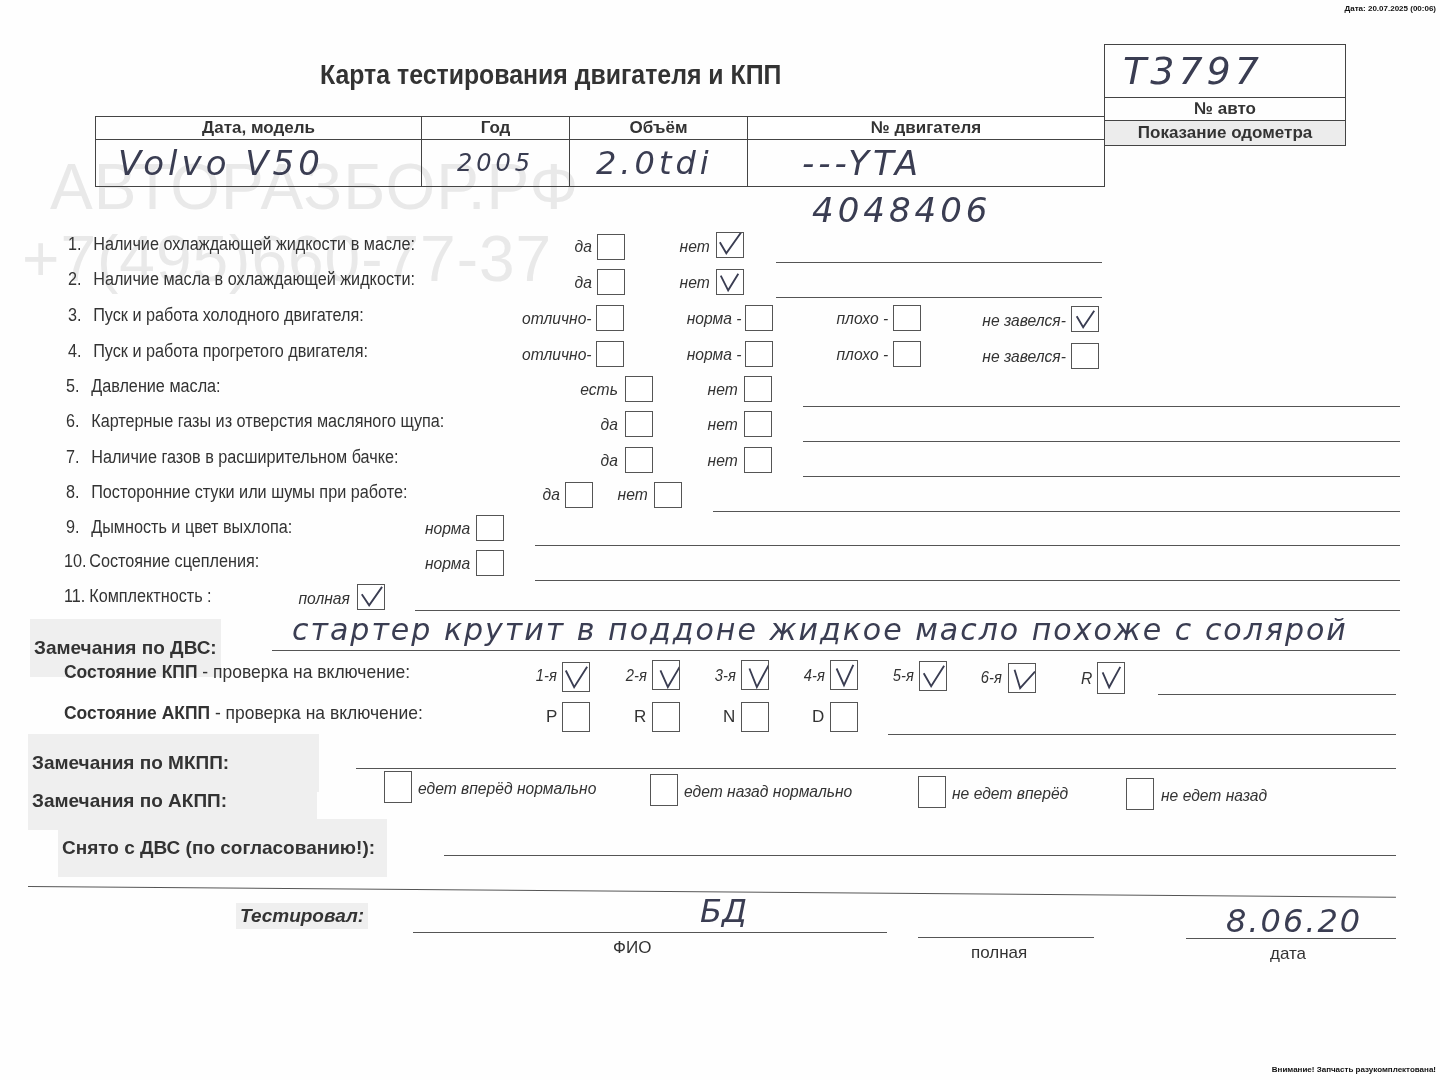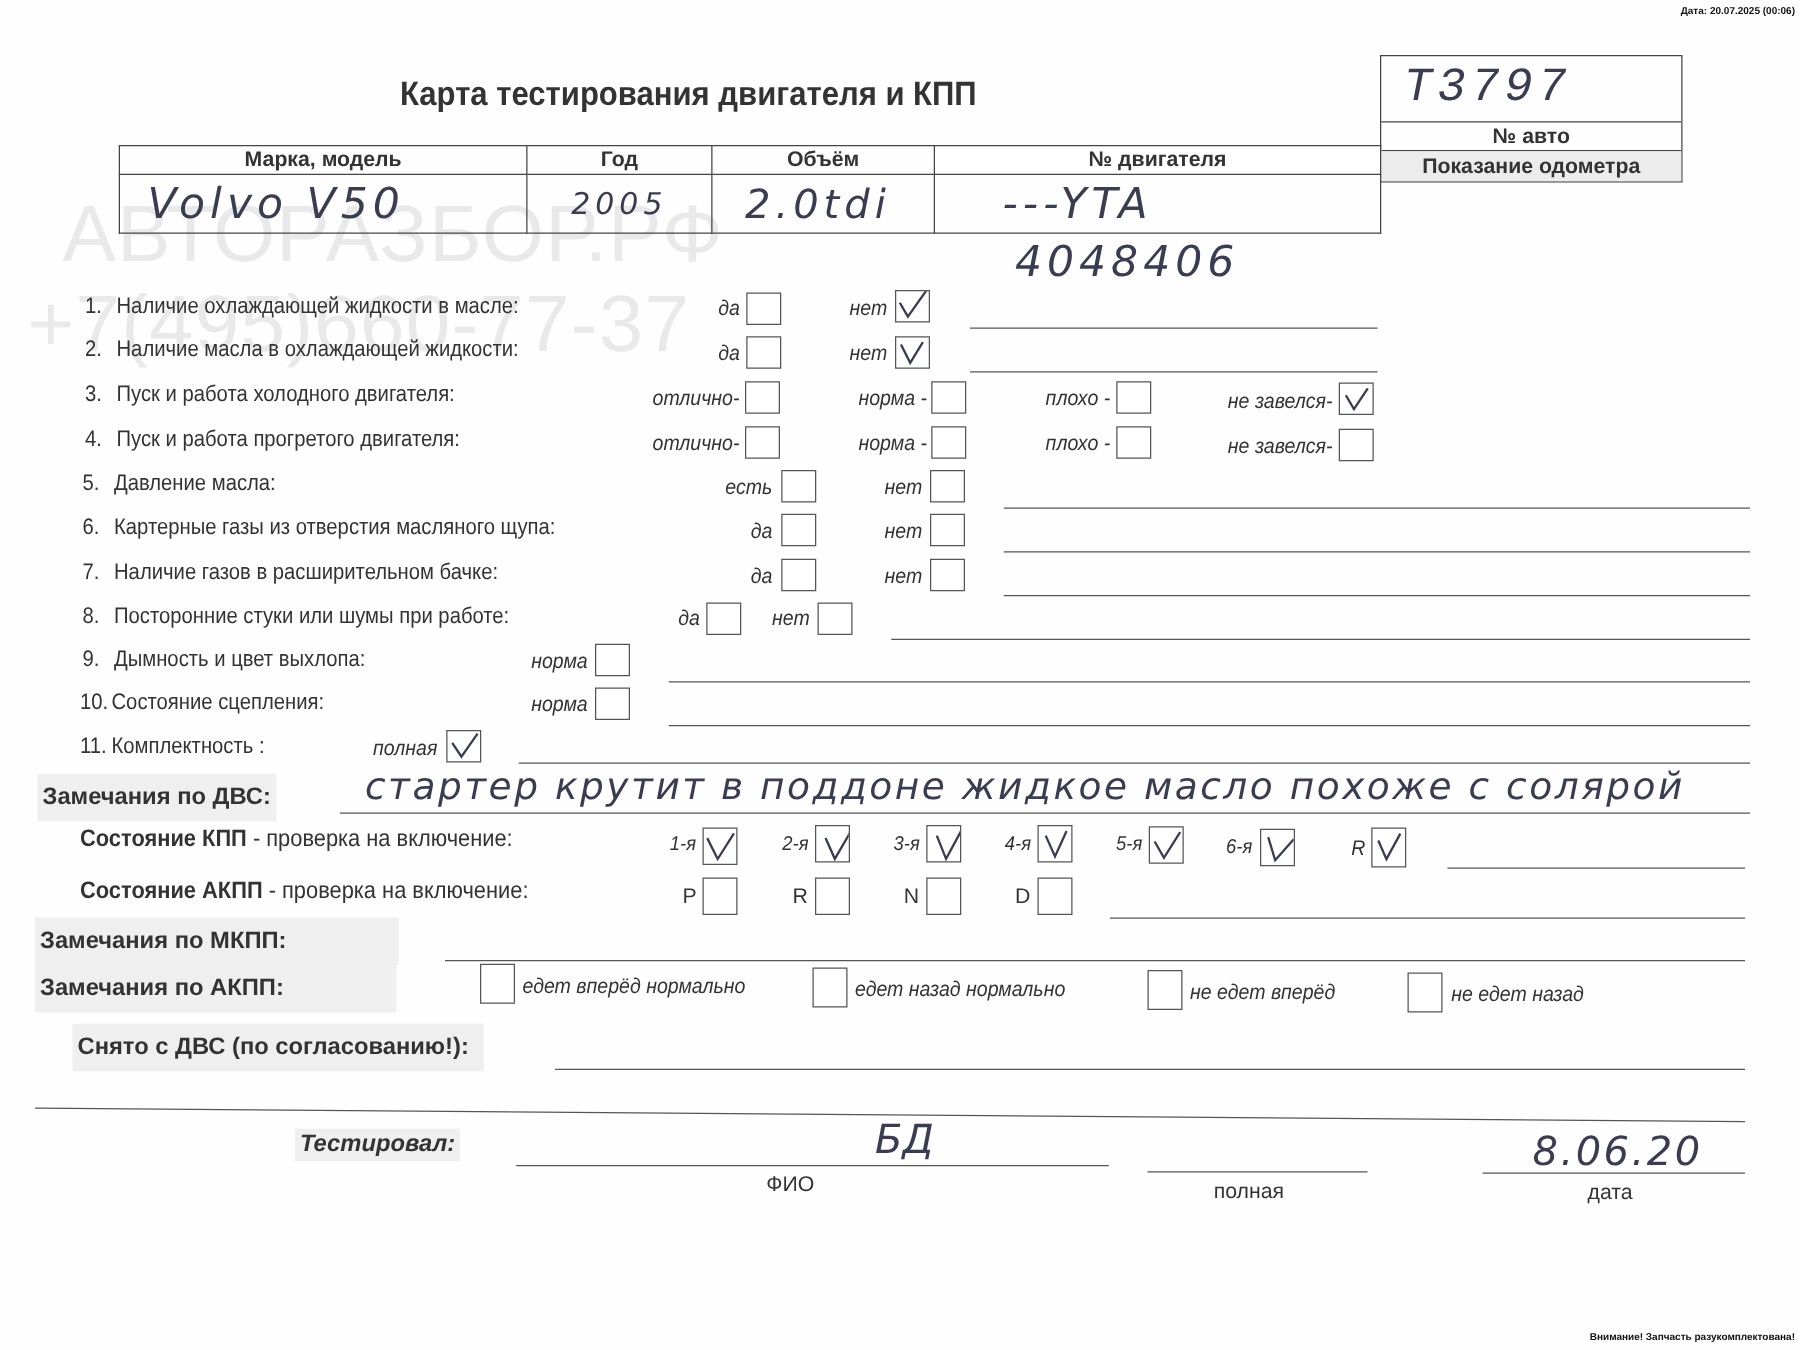--- a/index.html
+++ b/index.html
@@ -17,48 +17,48 @@
   table.hdr .v { height:46px; }
   .autobox { left:1104px; top:44px; width:240px; border:1.5px solid #444; z-index:1; background:transparent; }
   .autobox div { border-bottom:1.5px solid #444; text-align:center; }
   .autobox div:last-child { border-bottom:none; }
   .lbl { font-size:18px; color:#333; white-space:nowrap; transform:scaleX(0.9); transform-origin:left; }
   .num { display:inline-block; width:28px; }
   .opt { font-size:17px; font-style:italic; color:#333; white-space:nowrap; transform:scaleX(0.92); transform-origin:right; text-align:right; }
   .cb { width:28px; height:26px; border:1.5px solid #555; background:#fff; box-sizing:border-box; z-index:1; }
   .cb svg { width:100%; height:100%; display:block; }
   .line { height:0; border-top:1.5px solid #555; }
-  .sec { font-size:19px; font-weight:bold; color:#333; background:#efefef; padding:8px 4px; white-space:nowrap; }
+  .sec { font-size:19px; font-weight:bold; color:#333; background:#efefef; padding:18px 4px; white-space:nowrap; }
   .sec2 { font-size:19px; color:#333; white-space:nowrap; }
   .sec2 b { font-weight:bold; }
   .cap { font-size:17px; color:#333; }
 </style>
 </head>
 <body>
 
 <div class="abs stamp-top">Дата: 20.07.2025 (00:06)</div>
 <div class="abs stamp-bot">Внимание! Запчасть разукомплектована!</div>
 
 <div class="abs wm" style="left:50px;top:150px;">АВТОРАЗБОР.РФ</div>
 <div class="abs wm" style="left:22px;top:222px;">+7(495)660-77-37</div>
 
 <div class="abs title">Карта тестирования двигателя  и КПП</div>
 
 <div class="abs autobox">
   <div style="height:52px;text-align:left;">
-    <span class="hand" style="font-size:38px;margin-left:18px;line-height:52px;font-family:Liberation Mono, monospace;">T3797</span>
+    <span class="hand" style="font-size:38px;margin-left:18px;line-height:52px;">T3797</span>
   </div>
   <div style="height:22px;font-size:17px;font-weight:bold;line-height:22px;color:#333;">№ авто</div>
   <div style="height:24px;font-size:17px;font-weight:bold;line-height:24px;background:#ececec;color:#333;">Показание одометра</div>
 </div>
 
 <table class="hdr">
   <tbody>
       <tr>
-    <td class="h" style="width:325px;">Марка, модель</td>
+    <td class="h" style="width:325px;">Дата, модель</td>
     <td class="h" style="width:147px;">Год</td>
     <td class="h" style="width:177px;">Объём</td>
     <td class="h" style="width:356px;background:#fff;">№ двигателя</td>
   </tr>
   <tr>
     <td class="v" style="text-align:left;"><span class="hand" style="font-size:34px;margin-left:22px;">Volvo V50</span></td>
     <td class="v"><span class="hand" style="font-size:24px;">2005</span></td>
     <td class="v" style="text-align:left;"><span class="hand" style="font-size:32px;margin-left:26px;">2.0tdi</span></td>
     <td class="v" style="text-align:left;"><span class="hand" style="font-size:34px;margin-left:54px;">---YTA</span></td>
   </tr>

